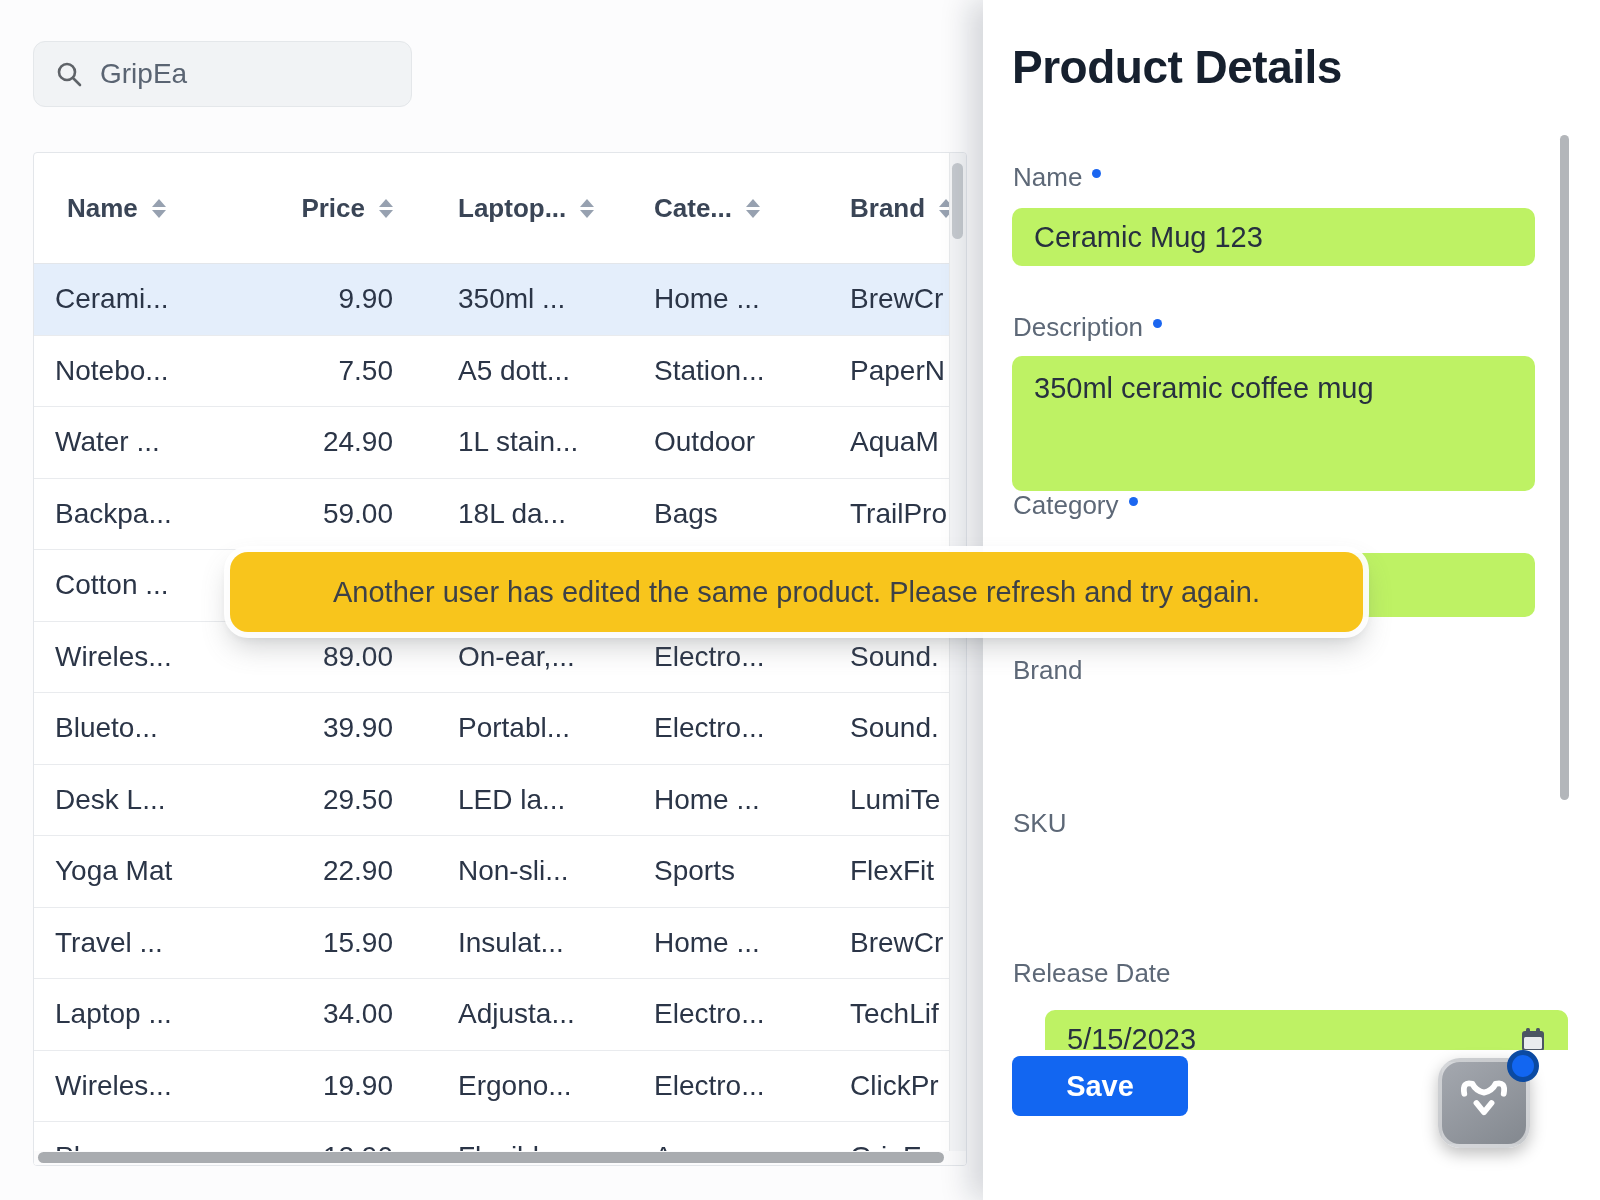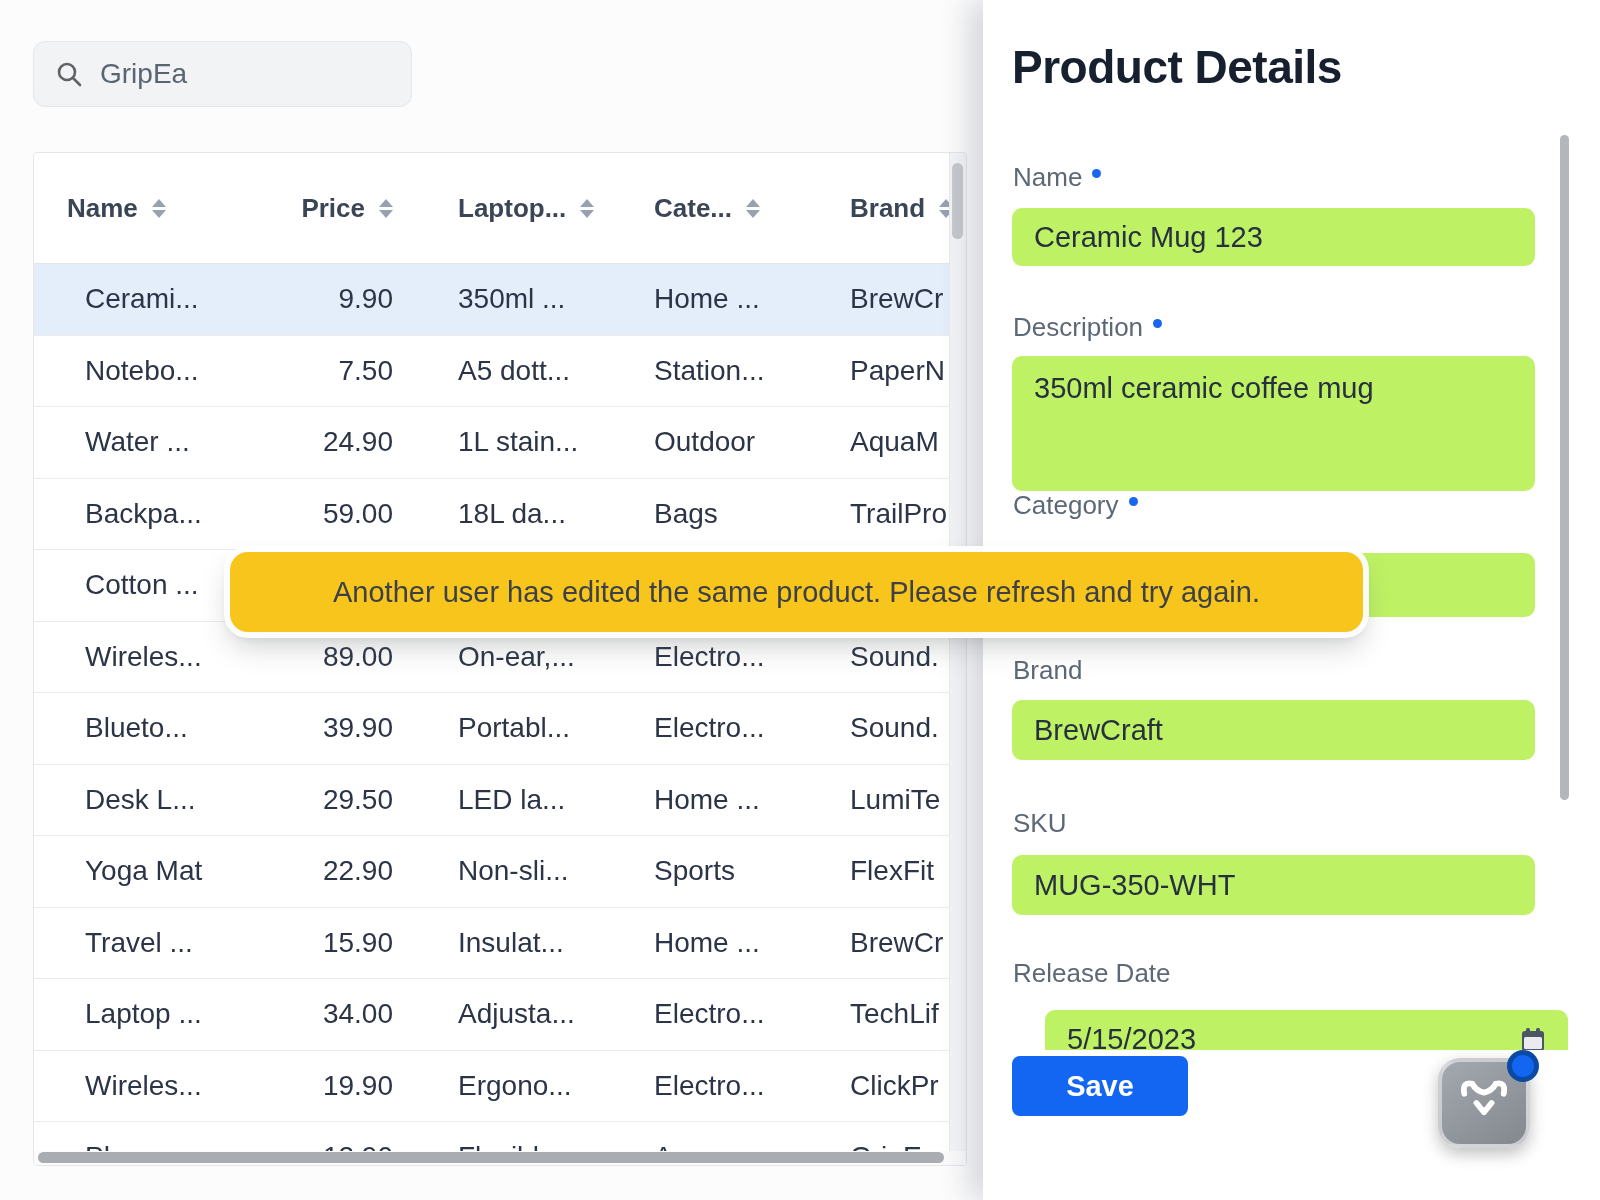--- a/index.html
+++ b/index.html
@@ -32,21 +32,21 @@
   .th.c1{padding-left:33px;}
   .th.c2{justify-content:flex-end;padding-right:4px;}
   .th.c3,.th.c4,.th.c5{padding-left:61px;}
   .sort{display:inline-flex;flex-direction:column;gap:3px;margin-left:14px;}
   .sort i{display:block;width:0;height:0;border-left:7px solid transparent;border-right:7px solid transparent;}
   .sort .up{border-bottom:8px solid #97a1b0;}
   .sort .dn{border-top:8px solid #97a1b0;}
   .tr{height:70.5px;border-bottom:1px solid #e9ebee;font-size:28px;color:#2b3547;background:#fff;}
   .tr.selected{background:#e4eefb;}
   .td{overflow:hidden;white-space:nowrap;}
-  .td.c1{padding-left:51px;}
+  .td.c1{padding-left:21px;}
   .td.c2{text-align:right;padding-right:4px;}
   .td.c3,.td.c4,.td.c5{padding-left:61px;}
   
   .vtrack{position:absolute;top:0;right:0;bottom:14px;width:16px;background:#f4f5f7;border-left:1px solid #e8eaec;}
   .vthumb{position:absolute;top:10px;left:2px;width:11px;height:76px;border-radius:6px;background:#c6cacf;}
   .htrack{position:absolute;left:0;right:0;bottom:0;height:14px;background:#fbfbfc;}
   .hthumb{position:absolute;left:4px;right:22px;bottom:2px;height:11px;border-radius:6px;background:#a9acb0;}
   
   .toast{
     position:absolute;left:230px;top:552px;width:1133px;height:80px;z-index:60;
@@ -255,28 +255,22 @@
     <div class="fbox area" style="top:226px;height:135px;">
         <span>350ml ceramic coffee mug</span>
       </div>
 
     <div class="flabel" style="top:360px;"><span>Category</span><span class="req-dot"></span></div>
     <div class="fbox" style="top:423px;height:64px;">
         <span></span>
       </div>
 
     <div class="flabel" style="top:525px;"><span>Brand</span></div>
-    <div class="fbox" style="top:570px;height:60px;">
-        <span>BrewCraft</span>
-      </div>
 
     <div class="flabel" style="top:678px;"><span>SKU</span></div>
-    <div class="fbox" style="top:725px;height:60px;">
-        <span>MUG-350-WHT</span>
-      </div>
 
     <div class="flabel" style="top:828px;"><span>Release Date</span></div>
     <div class="fbox" style="top:880px;height:58px;margin-left:33px;">
       <span>5/15/2023</span>
       <svg class="cal" width="26" height="26" viewBox="0 0 26 26">
         <rect x="2" y="4" width="22" height="20" rx="3" fill="#4b5563"></rect>
         <rect x="6" y="1" width="4" height="6" rx="1.5" fill="#4b5563"></rect>
         <rect x="16" y="1" width="4" height="6" rx="1.5" fill="#4b5563"></rect>
         <rect x="4" y="10" width="18" height="12" rx="1.5" fill="#e9ebee"></rect>
       </svg>

